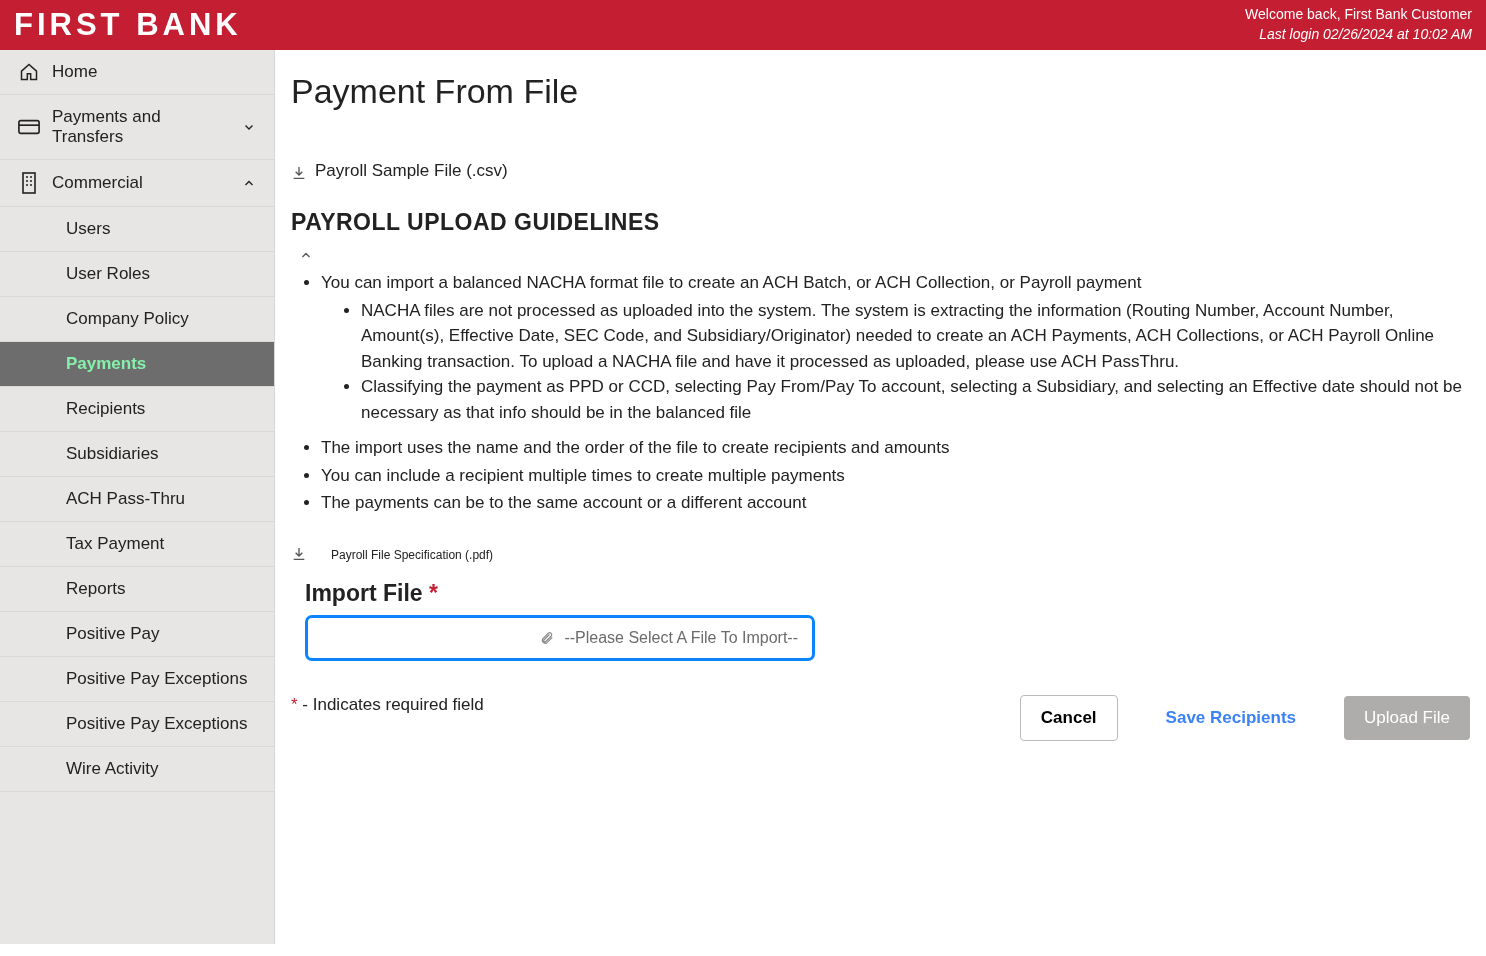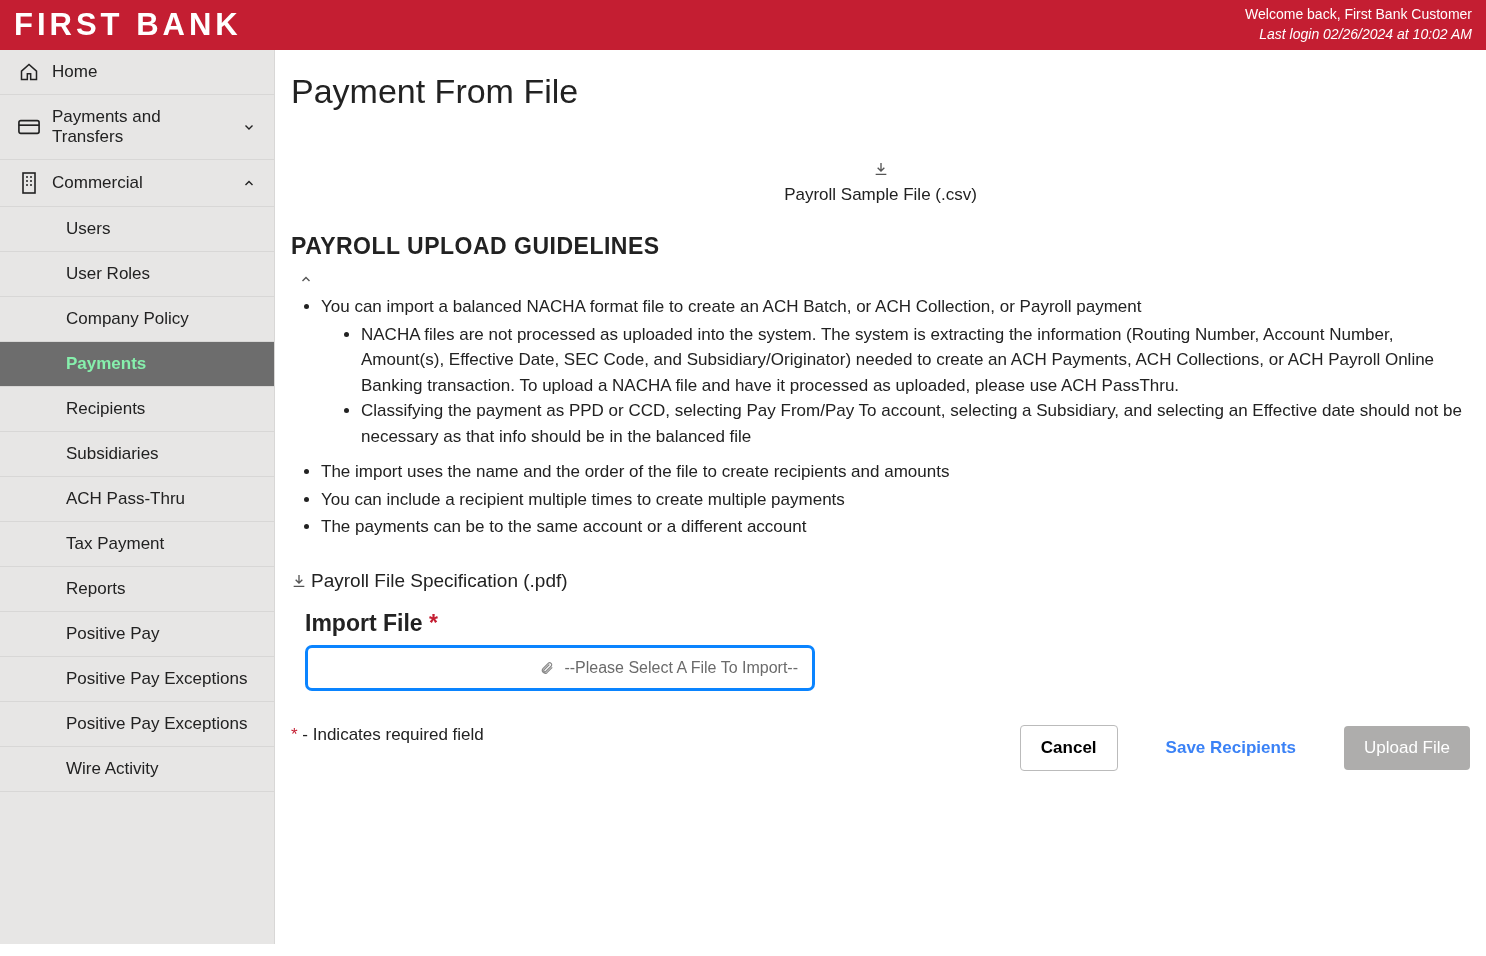--- a/index.html
+++ b/index.html
@@ -53,27 +53,27 @@
     color: #86efac;
     font-weight: 600;
   }
 
   .main {
     flex: 1;
     padding: 22px 16px 30px 16px;
     overflow-y: auto;
   }
   .page-title { font-size: 34px; font-weight: 400; margin-bottom: 50px; }
-  .dl-link { display:flex; align-items:center; gap:8px; font-size:17px; margin-bottom: 28px; cursor:pointer;flex-direction:column;}
+  .dl-link { display:flex; align-items:flex-end; gap:8px; font-size:17px; margin-bottom: 28px; cursor:pointer;}
   .section-hd { font-size: 23px; font-weight: 700; letter-spacing: 0.5px; margin-bottom: 12px; text-transform: uppercase; }
   .collapse-caret { margin: 6px 0 8px 8px; }
   ul.outer { list-style: disc; padding-left: 30px; font-size: 17px; line-height: 1.5; }
   ul.outer > li { margin-bottom: 2px; }
   ul.inner { list-style: disc; padding-left: 40px; margin: 2px 0 10px 0; }
-  .dl-link2 { display:flex; align-items:center; gap:4px; font-size:19px; margin: 30px 0 18px 0; cursor:pointer;}
+  .dl-link2 { display:flex; align-items:flex-end; gap:24px; font-size:12px; margin: 30px 0 18px 0; cursor:pointer;}
   .field-label { font-size: 23px; font-weight: 600; margin: 10px 0 8px 14px; }
   .req { color: #c41e32; }
   .file-input {
     margin-left: 14px;
     width: 510px;
     border: 3px solid #0a84ff;
     border-radius: 7px;
     padding: 11px 14px;
     display:flex;
     align-items:center;

